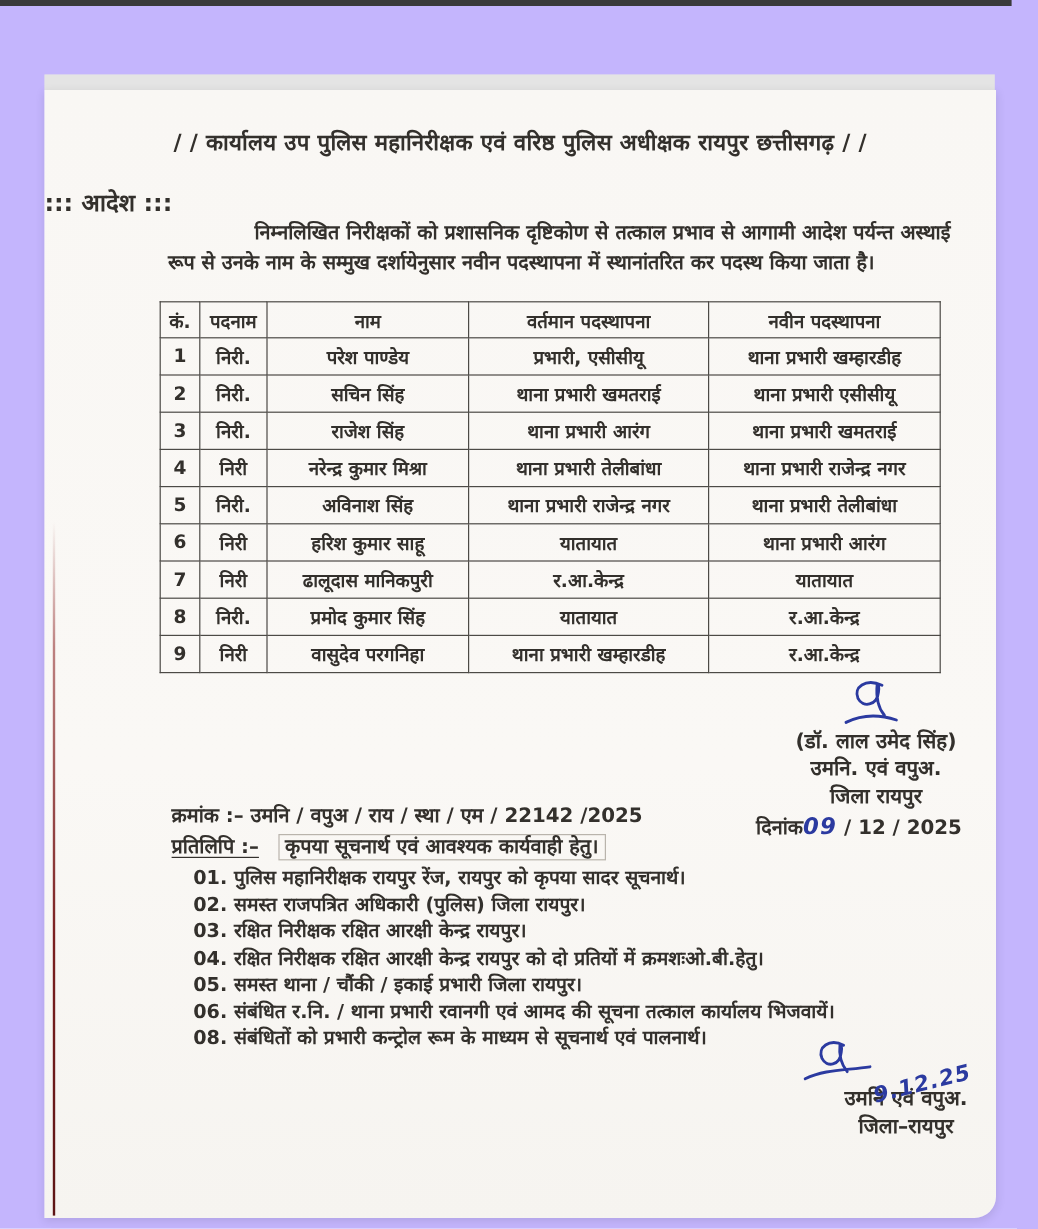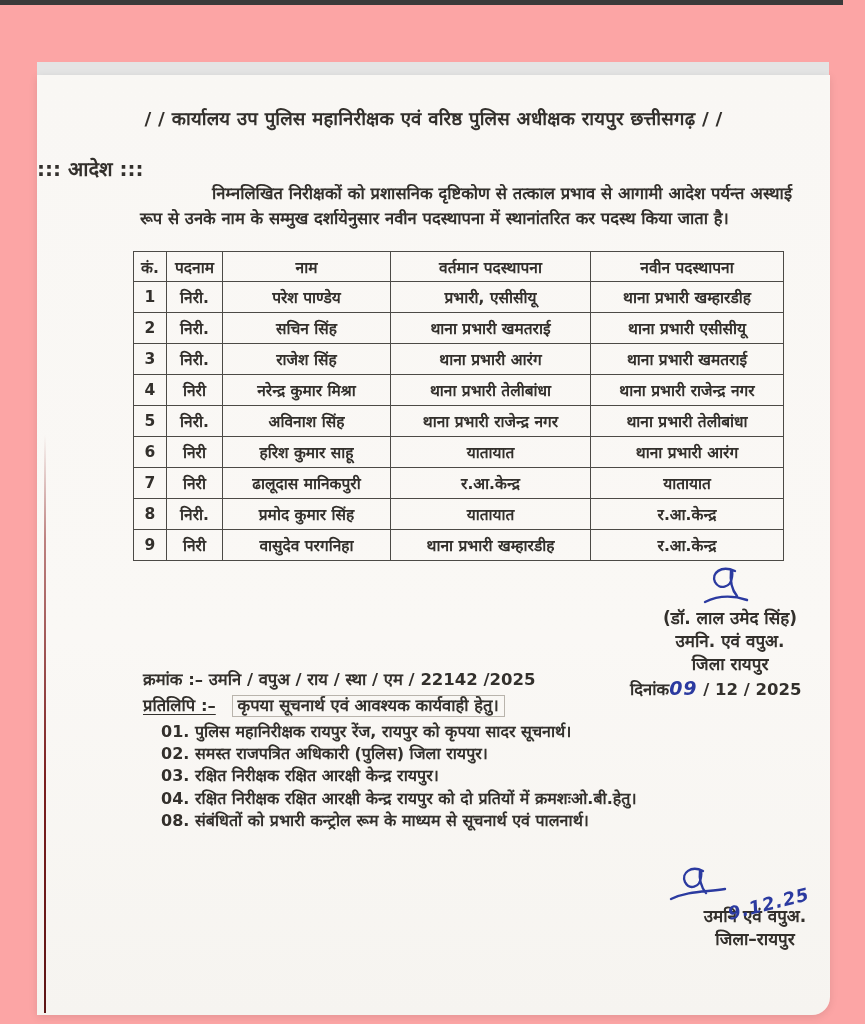--- a/index.html
+++ b/index.html
@@ -1,18 +1,18 @@
 <!DOCTYPE html>
 <html><head>
 <meta charset="utf-8">
 <style>
   * { margin:0; padding:0; box-sizing:border-box; }
   html,body { width:865px; height:1024px; background:#ffffff; overflow:hidden;
     font-family:"DejaVu Sans","Liberation Sans",sans-serif; }
-  .stage { position:relative; width:865px; height:1024px; background:#fca5a5; }
+  .stage { position:relative; width:865px; height:1024px; background:#c4b5fd; }
 
   .top-bar { position:absolute; left:0; top:0; width:843px; height:5px; background:#3a3a3a; }
   .gray-strip { position:absolute; left:37px; top:62px; width:792px; height:13px; background:#e4e4e4; }
 
   .paper { position:absolute; left:37px; top:75px; width:793px; height:940px;
     background:linear-gradient(180deg,#f9f7f4 0%,#faf8f5 60%,#f6f4f0 100%);
     box-shadow:0 2px 8px rgba(0,0,0,0.10); border-bottom-right-radius:18px; }
 
   .red-edge { position:absolute; left:7px; top:360px; width:2px; height:578px;
     background:linear-gradient(180deg, rgba(139,32,32,0) 0%, rgba(139,32,32,.55) 18%, #7a1f1f 60%, #5d1515 100%); }
@@ -174,20 +174,22 @@
       <div class="kramank">क्रमांक :– उमनि / वपुअ / राय / स्था / एम / 22142  /2025</div>
       <div class="pratilipi-row">
         <span class="pratilipi-label">प्रतिलिपि :–</span>
         <span class="pratilipi-box">कृपया सूचनार्थ एवं आवश्यक कार्यवाही हेतु।</span>
       </div>
       <ul class="copy-list" id="copy-list">
           <li><span class="num">01.</span><span>पुलिस महानिरीक्षक रायपुर रेंज, रायपुर को कृपया सादर सूचनार्थ।</span></li>
           <li><span class="num">02.</span><span>समस्त राजपत्रित अधिकारी (पुलिस) जिला रायपुर।</span></li>
           <li><span class="num">03.</span><span>रक्षित निरीक्षक रक्षित आरक्षी केन्द्र रायपुर।</span></li>
           <li><span class="num">04.</span><span>रक्षित निरीक्षक रक्षित आरक्षी केन्द्र रायपुर को दो प्रतियों में क्रमशःओ.बी.हेतु।</span></li>
+          <li><span class="num">05.</span><span>समस्त थाना / चौंकी / इकाई प्रभारी जिला रायपुर।</span></li>
+          <li><span class="num">06.</span><span>संबंधित र.नि. / थाना प्रभारी रवानगी एवं आमद की सूचना तत्काल कार्यालय भिजवायें।</span></li>
           <li><span class="num">08.</span><span>संबंधितों को प्रभारी कन्ट्रोल रूम के माध्यम से सूचनार्थ एवं पालनार्थ।</span></li>
         </ul>
     </div>
 
     <div class="sig-block sig-bottom">
       <svg class="sig-svg" width="70" height="40" viewBox="0 0 70 40" style="margin-left:30px">
         <path d="M38 6 C26 0 16 8 20 17 C24 25 35 23 36 12 C37 6 35 5 35 5 C34 14 36 22 41 28 M6 34 C22 26 40 27 60 24" fill="none" stroke="#2b3aa0" stroke-width="2.4" stroke-linecap="round"></path>
       </svg>
       <div class="hand-date-2">9.12.25</div>
       <div class="sig-line">उमनि एवं वपुअ.</div>

